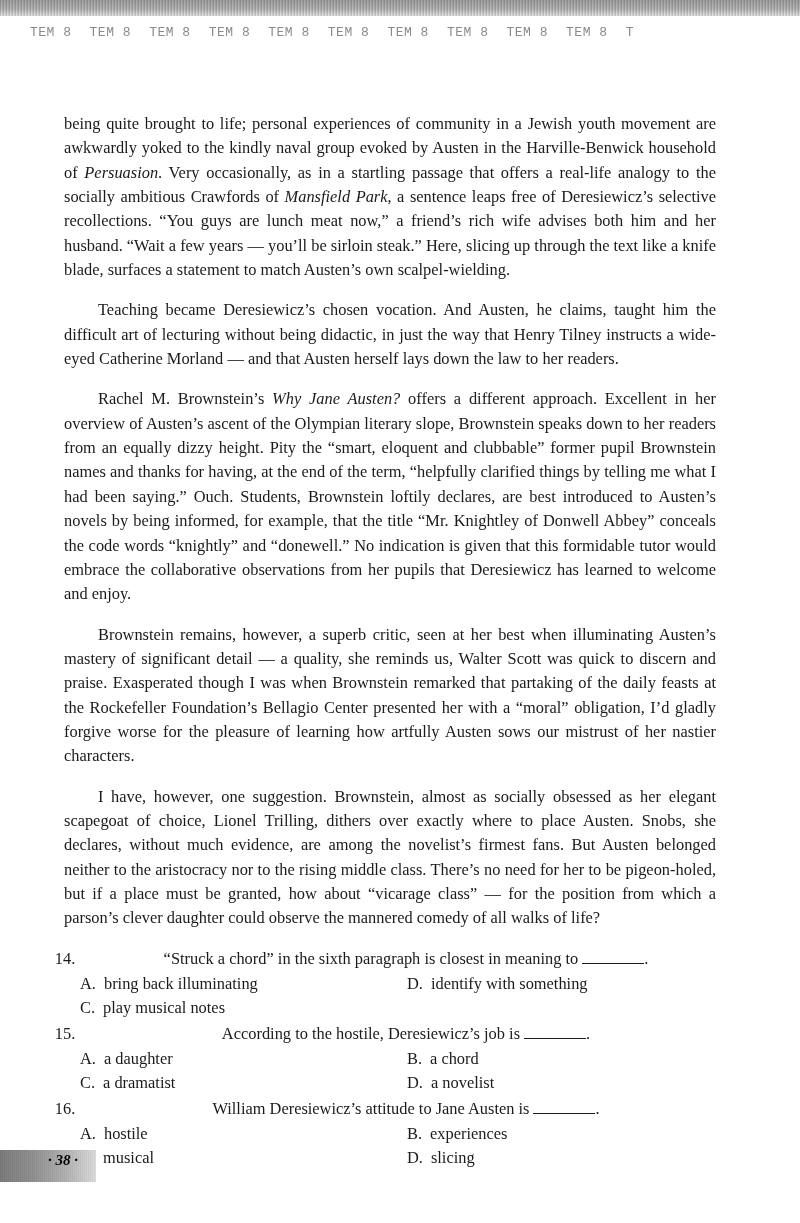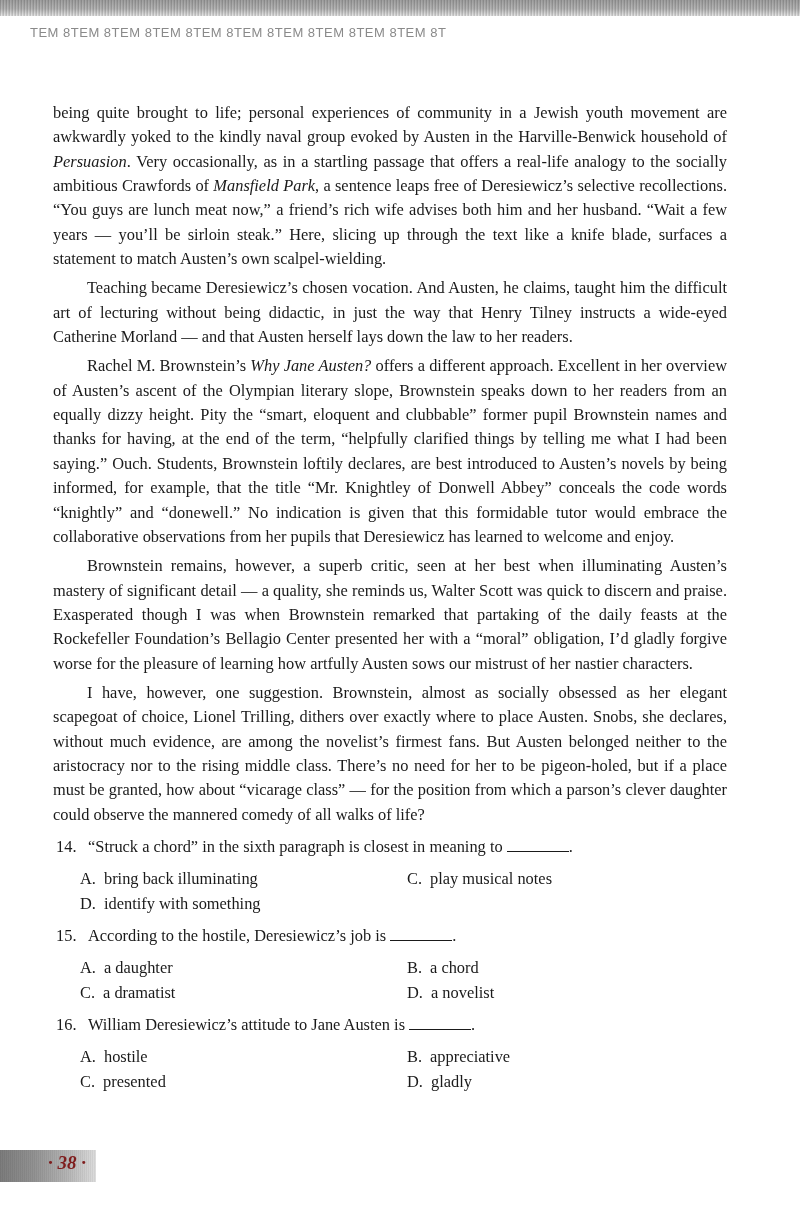--- a/index.html
+++ b/index.html
@@ -23,51 +23,52 @@
       background:
         repeating-linear-gradient(90deg, rgba(90,90,90,0.55) 0px, rgba(140,140,140,0.25) 1px, rgba(200,200,200,0.35) 2px, rgba(110,110,110,0.5) 3px),
         linear-gradient(180deg, #9a9a9a 0%, #b8b8b8 55%, #e8e8e8 85%, #ffffff 100%);
     }
     .header-watermarks {
       position: absolute;
       left: 0; top: 25px;
       width: 644px;
       height: 16px;
       display: flex;
-      justify-content: flex-start;
+      justify-content: space-between;
       padding: 0 10px 0 30px;
       box-sizing: border-box;
-      font-family: Liberation Sans, sans-serif;
+      font-family: Liberation Mono, monospace;
       font-size: 13px;
       letter-spacing: 0.5px;
       color: #8a8a8a;
     }
     .header-watermarks span {
       white-space: nowrap;
     }
     .content {
       position: absolute;
       left: 48px;
       top: 96px;
       width: 684px;
       font-size: 16.4px;
       line-height: 24.35px;
     }
     .para {
-      margin: 5px;
+      margin: 16px;
       text-align: justify;
       text-indent: 0;
     }
     .para.indent {
       text-indent: 34px;
     }
     .para i { font-style: italic; }
     .question {
       display: flex;
-      margin: 8px;
+      margin: 1px;
+      text-align: center;
     }
     .q-num {
       width: 32px;
       flex: 0 0 32px;
     }
     .q-text {
       flex: 1;
     }
     .options {
       display: grid;
@@ -96,24 +97,24 @@
       height: 32px;
       background:
         repeating-linear-gradient(90deg, rgba(60,60,60,0.35) 0px, rgba(160,160,160,0.2) 1px, rgba(90,90,90,0.3) 2px),
         linear-gradient(90deg, #7e7e7e 0%, #9b9b9b 35%, #c9c9c9 70%, #ffffff 100%);
     }
     .page-number {
       position: absolute;
       left: 48px;
       top: 1152px;
       font-family: "Liberation Serif", serif;
-      font-size: 19px;
+      font-size: 15px;
       font-weight: bold;
       font-style: italic;
-      color: #7f1d1d;
+      color: #000000;
     }
   </style>
 </head>
 <body>
 
 <div class="header-band"></div>
 <div class="header-watermarks">
   <span>TEM 8</span>
   <span>TEM 8</span>
   <span>TEM 8</span>
@@ -140,22 +141,22 @@
     <p class="para indent"><span>I have, however, one suggestion. Brownstein, almost as socially obsessed as her elegant scapegoat of choice, Lionel Trilling, dithers over exactly where to place Austen. Snobs, she declares, without much evidence, are among the novelist’s firmest fans. But Austen belonged neither to the aristocracy nor to the rising middle class. There’s no need for her to be pigeon-holed, but if a place must be granted, how about “vicarage class” — for the position from which a parson’s clever daughter could observe the mannered comedy of all walks of life?</span></p>
   </div>
 
   <div>
     <div class="question">
       <span class="q-num">14.</span>
       <span class="q-text"><span>“Struck a chord” in the sixth paragraph is closest in meaning to</span><span class="blank"></span><span>.</span></span>
     </div>
     <div class="options">
       <div class="opt"><span class="opt-letter">A.</span><span>bring back illuminating</span></div>
+      <div class="opt"><span class="opt-letter">D.</span><span>identify with something</span></div>
       <div class="opt"><span class="opt-letter">C.</span><span>play musical notes</span></div>
-      <div class="opt"><span class="opt-letter">D.</span><span>identify with something</span></div>
     </div>
   </div>
 
   <div>
     <div class="question">
       <span class="q-num">15.</span>
       <span class="q-text"><span>According to the hostile, Deresiewicz’s job is</span><span class="blank"></span><span>.</span></span>
     </div>
     <div class="options">
       <div class="opt"><span class="opt-letter">A.</span><span>a daughter</span></div>
@@ -165,21 +166,21 @@
     </div>
   </div>
 
   <div>
     <div class="question">
       <span class="q-num">16.</span>
       <span class="q-text"><span>William Deresiewicz’s attitude to Jane Austen is</span><span class="blank"></span><span>.</span></span>
     </div>
     <div class="options">
       <div class="opt"><span class="opt-letter">A.</span><span>hostile</span></div>
-      <div class="opt"><span class="opt-letter">B.</span><span>appreciative</span></div>
-      <div class="opt"><span class="opt-letter">C.</span><span>presented</span></div>
-      <div class="opt"><span class="opt-letter">D.</span><span>gladly</span></div>
+      <div class="opt"><span class="opt-letter">B.</span><span>experiences</span></div>
+      <div class="opt"><span class="opt-letter">C.</span><span>musical</span></div>
+      <div class="opt"><span class="opt-letter">D.</span><span>slicing</span></div>
     </div>
   </div>
 </div>
 
 <div class="page-band"></div>
 <div class="page-number">· 38 ·</div>
 
 </body></html>

